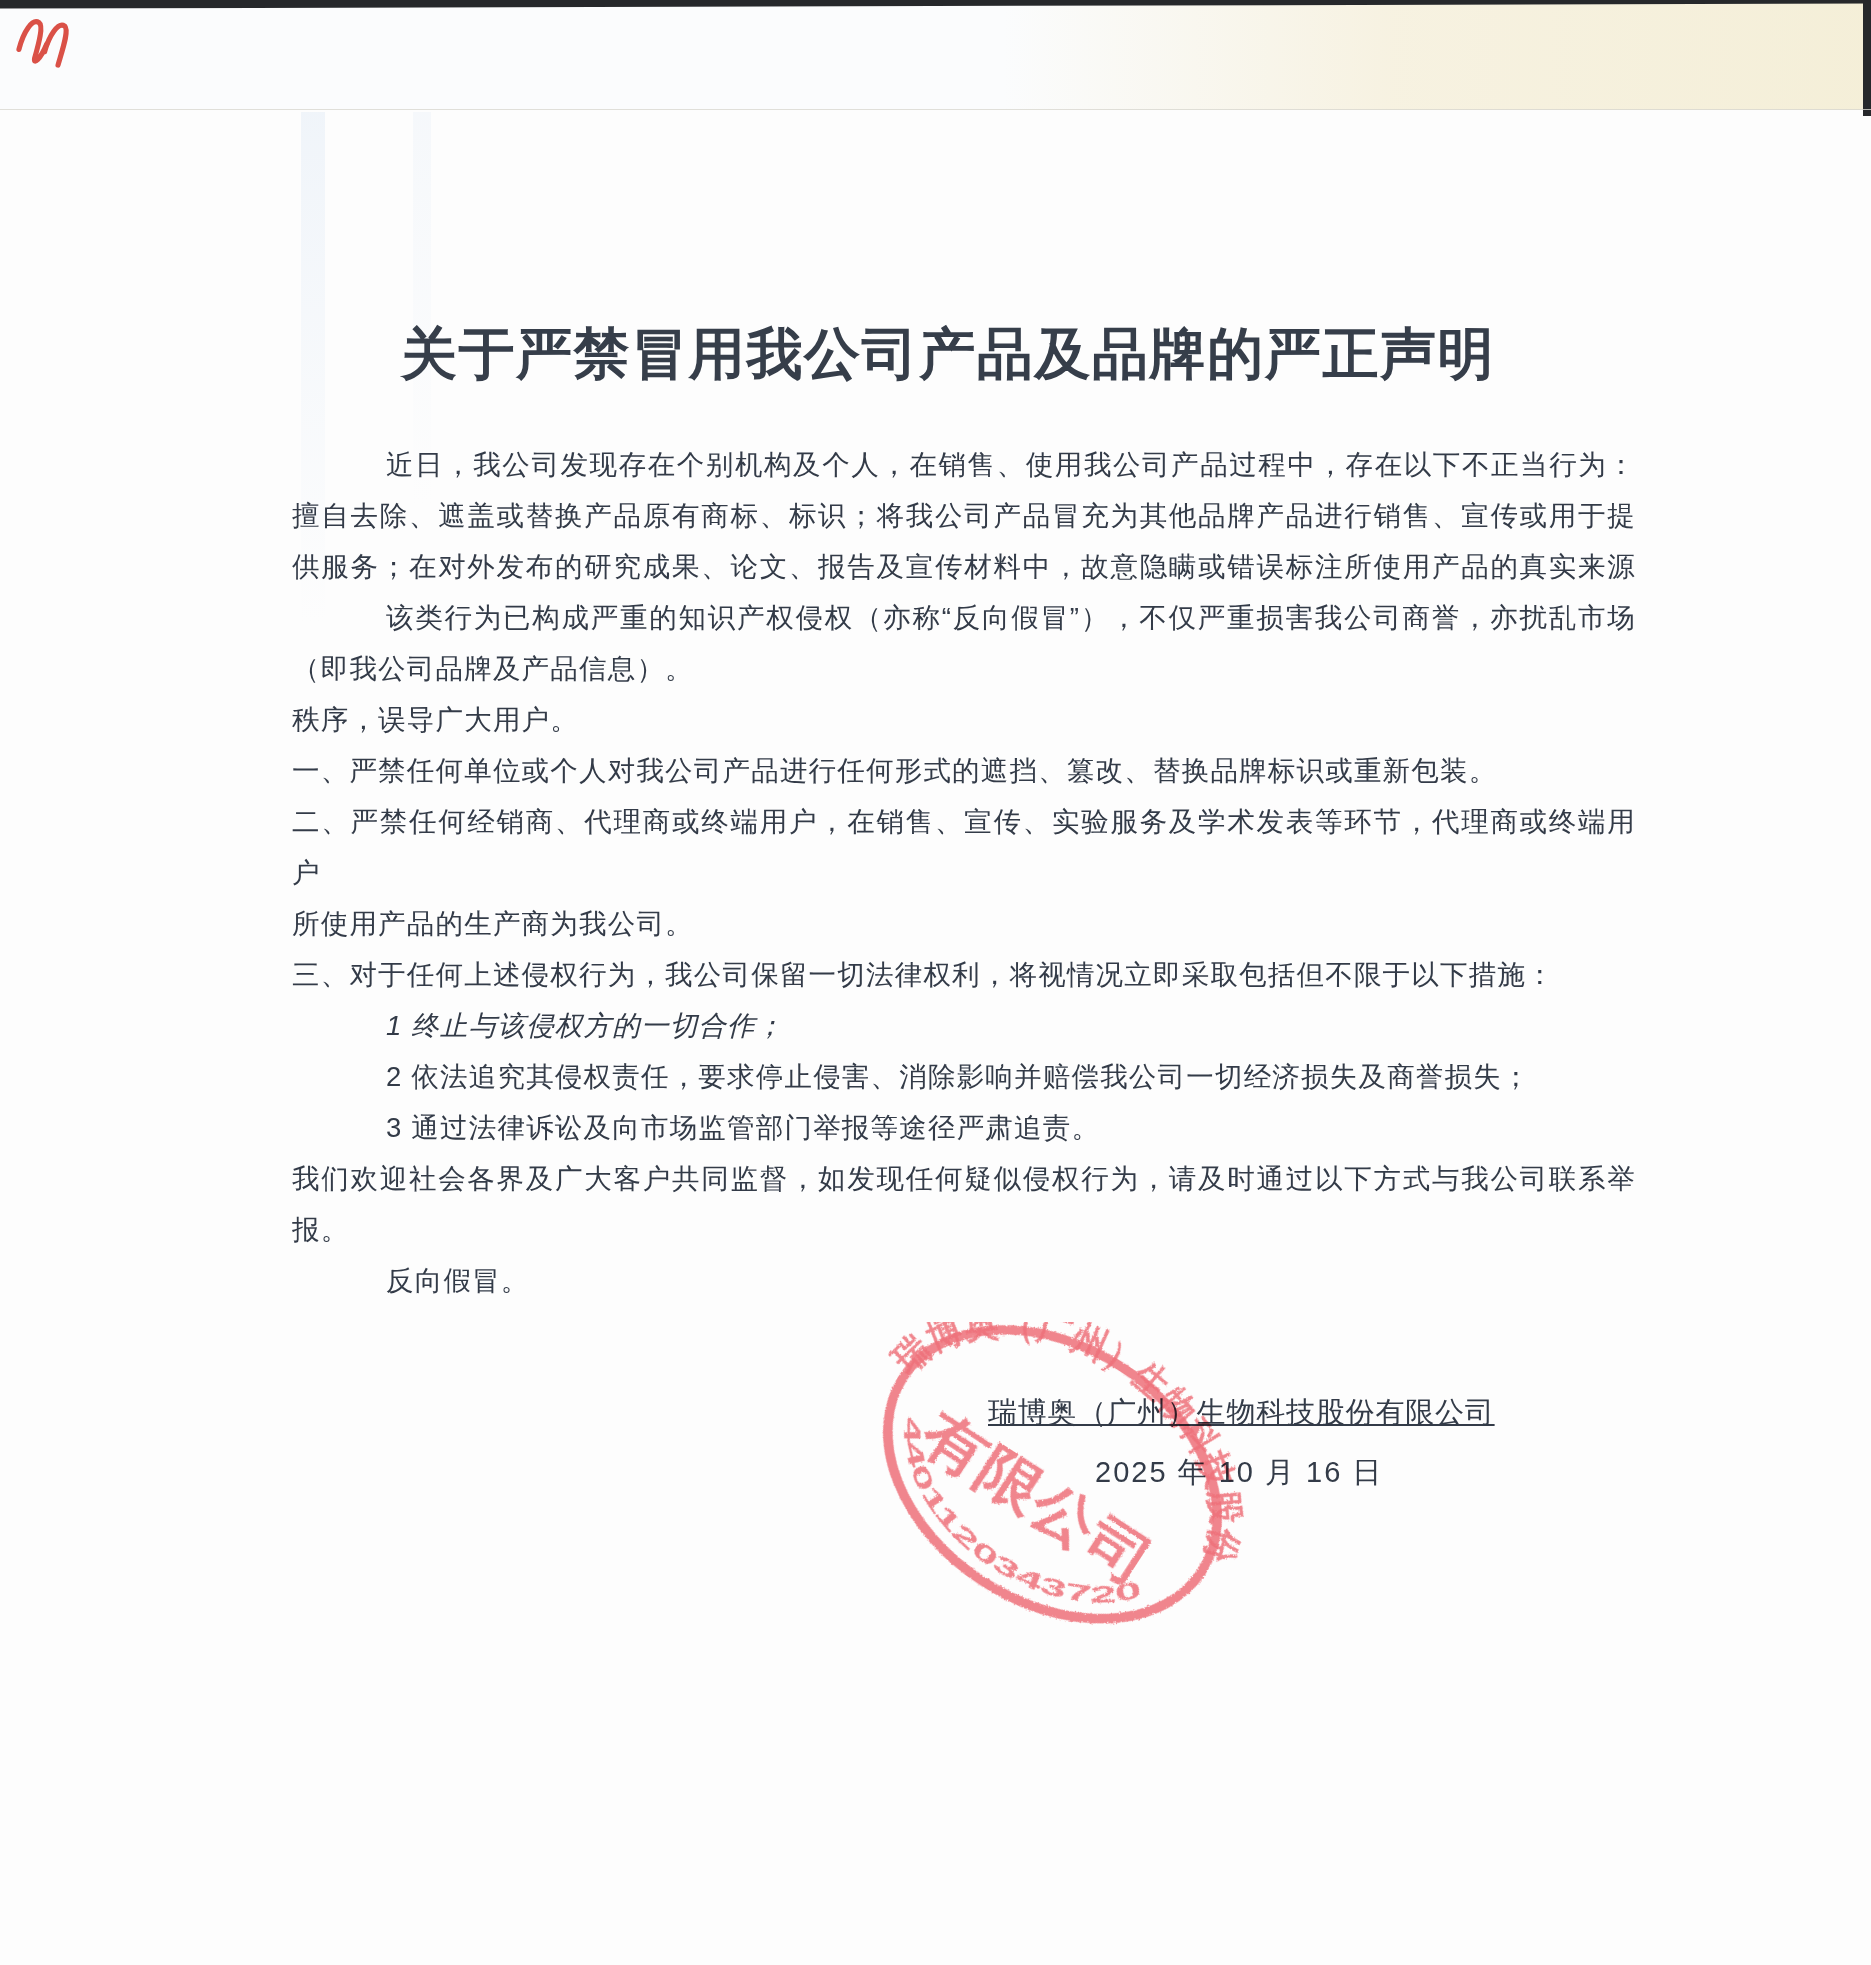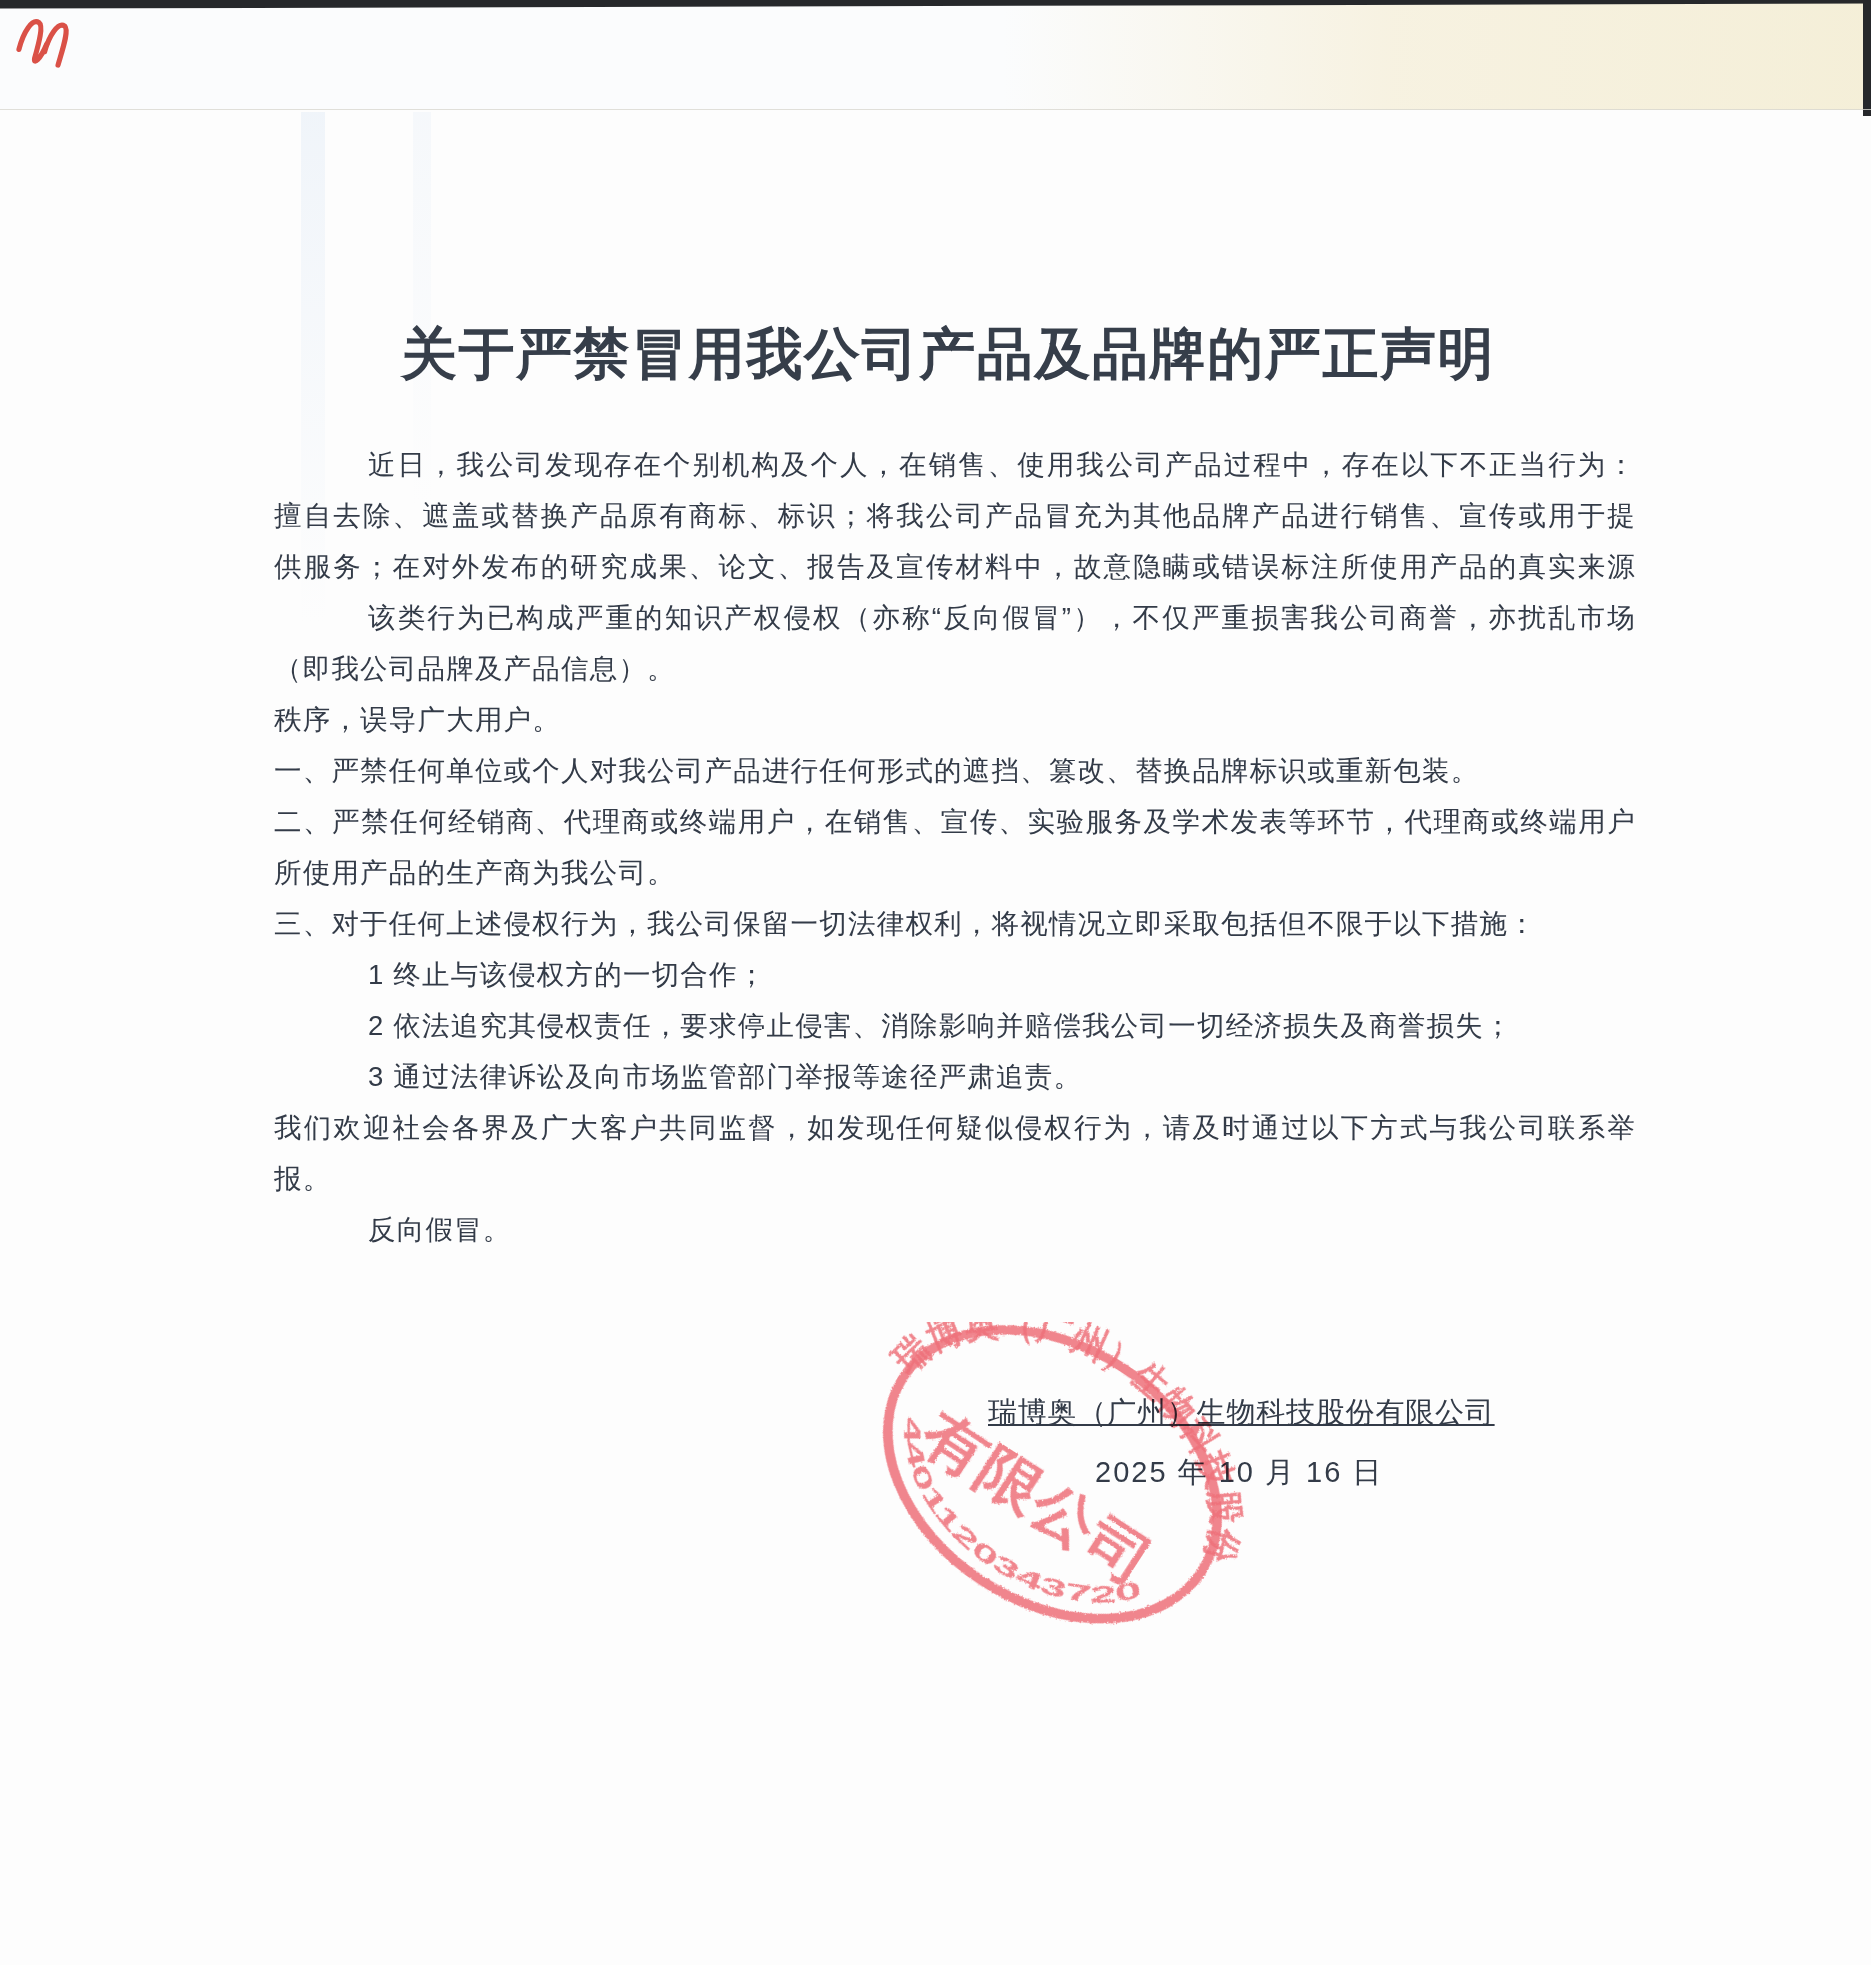--- a/index.html
+++ b/index.html
@@ -28,21 +28,21 @@
   
   .doc-title {
     position:absolute; top:317px; left:12px; width:100%;
     text-align:center; font-size:56px; font-weight:600;
     letter-spacing:1.6px; color:#363e4a; white-space:nowrap;
   }
   .doc-body {
     position:absolute; top:439px; left:274px; width:1362px;
     font-size:27.5px; line-height:51px; letter-spacing:1.2px; color:#333b48;
   }
-  .bline { text-align:justify; text-justify:inter-character; }
+  .bline { text-align:justify; text-justify:inter-character;margin-left:18px; }
   .bline.full { text-align-last:justify; }
 
   .sig-block { position:absolute; left:988px; top:1393px; color:#333b48; }
   .sig-company { font-size:29px; letter-spacing:0.8px; white-space:nowrap;text-decoration:underline; }
   .sig-date { font-size:29px; letter-spacing:2px; margin-top:20.4px; margin-left:107px; white-space:nowrap; }
 
   .seal { position:absolute; left:856px; top:1322px; width:393px; height:305px; mix-blend-mode:multiply; opacity:.92; }
 </style>
 </head>
 <body>
@@ -70,21 +70,21 @@
       <div class="bline full" style="text-indent: 94px;">近日，我公司发现存在个别机构及个人，在销售、使用我公司产品过程中，存在以下不正当行为：</div>
       <div class="bline full">擅自去除、遮盖或替换产品原有商标、标识；将我公司产品冒充为其他品牌产品进行销售、宣传或用于提</div>
       <div class="bline full">供服务；在对外发布的研究成果、论文、报告及宣传材料中，故意隐瞒或错误标注所使用产品的真实来源</div>
       <div class="bline full" style="text-indent: 94px;">该类行为已构成严重的知识产权侵权（亦称“反向假冒”），不仅严重损害我公司商誉，亦扰乱市场</div>
       <div class="bline">（即我公司品牌及产品信息）。</div>
       <div class="bline">秩序，误导广大用户。</div>
       <div class="bline">一、严禁任何单位或个人对我公司产品进行任何形式的遮挡、篡改、替换品牌标识或重新包装。</div>
       <div class="bline full">二、严禁任何经销商、代理商或终端用户，在销售、宣传、实验服务及学术发表等环节，代理商或终端用户</div>
       <div class="bline">所使用产品的生产商为我公司。</div>
       <div class="bline">三、对于任何上述侵权行为，我公司保留一切法律权利，将视情况立即采取包括但不限于以下措施：</div>
-      <div class="bline" style="text-indent: 94px;">1  终止与该侵权方的一切合作；</div>
+      <div class="bline" style="text-indent: 94px; font-style: italic;">1  终止与该侵权方的一切合作；</div>
       <div class="bline" style="text-indent: 94px;">2  依法追究其侵权责任，要求停止侵害、消除影响并赔偿我公司一切经济损失及商誉损失；</div>
       <div class="bline" style="text-indent: 94px;">3  通过法律诉讼及向市场监管部门举报等途径严肃追责。</div>
       <div class="bline full">我们欢迎社会各界及广大客户共同监督，如发现任何疑似侵权行为，请及时通过以下方式与我公司联系举</div>
       <div class="bline">报。</div>
       <div class="bline" style="text-indent: 94px;">反向假冒。</div>
     </div>
 
   <div class="sig-block">
     <div class="sig-company">瑞博奥（广州）生物科技股份有限公司</div>
     <div class="sig-date">2025 年 10 月 16 日</div>

